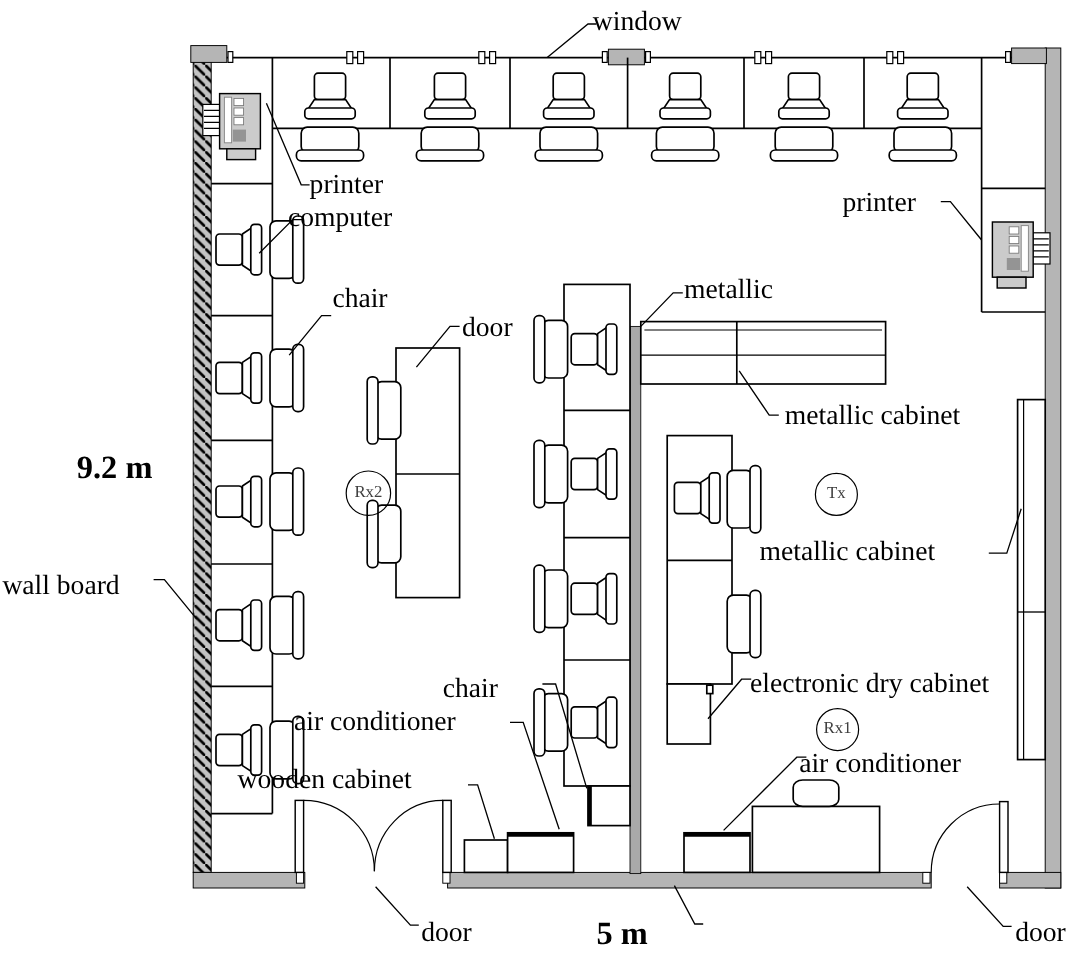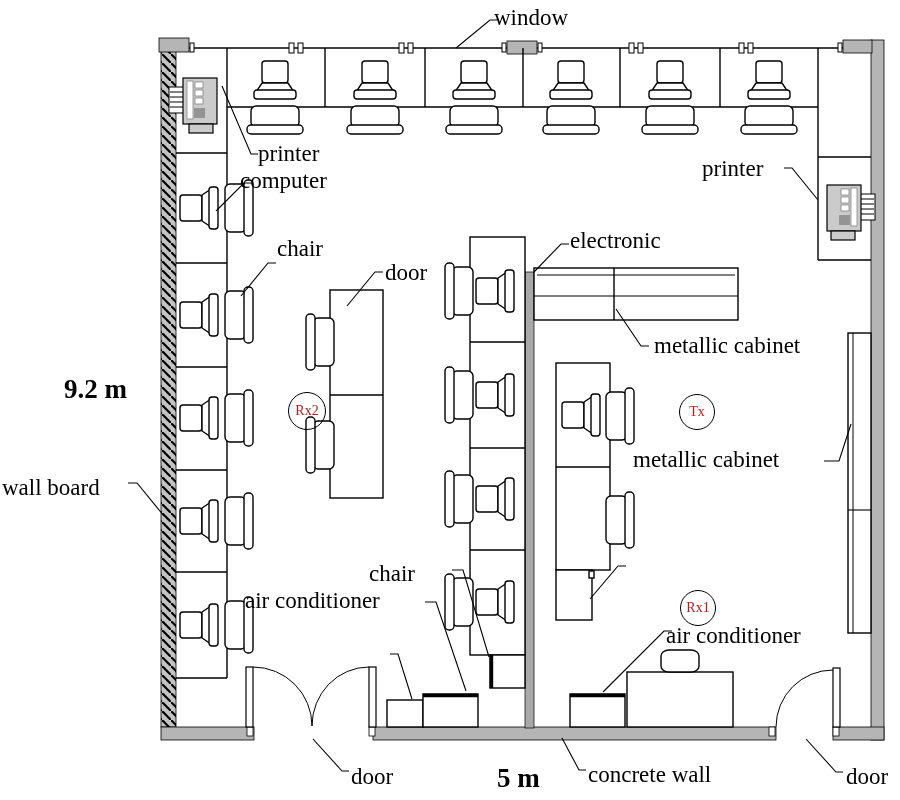--- a/index.html
+++ b/index.html
@@ -3,21 +3,21 @@
 <meta charset="utf-8">
 <style>
   html,body{margin:0;padding:0;background:#fff;}
   .plan{position:relative;width:900px;height:800px;background:var(--bg,#fff);overflow:hidden;
         font-family:"Liberation Serif",serif;}
   .plan svg{position:absolute;left:0;top:0;}
   .lbl{position:absolute;white-space:nowrap;font-size:23px;line-height:1.05;color:#000;}
   .dim{font-weight:bold;font-size:27px;}
   .circle{position:absolute;border:1.4px solid #000;border-radius:50%;
           display:flex;align-items:center;justify-content:center;
-          font-size:14px;color:#b91c1c;background:transparent;}
+          font-size:14px;color:#404040;background:transparent;}
 </style>
 </head>
 <body>
 
 <div class="plan">
 
 <svg width="900" height="800" viewBox="0 0 900 800">
   <defs>
     <pattern id="hatch" width="9" height="9" patternUnits="userSpaceOnUse">
       <rect width="9" height="9" style="fill:var(--hatch,#c3c3c3)"></rect>
@@ -236,30 +236,31 @@
     <polyline points="806,739 836,772 843,772"></polyline>
   </g>
 </svg>
 
 <div class="lbl" style="left:494px;top:6px">window</div>
 <div class="lbl" style="left:258px;top:142px">printer</div>
 <div class="lbl" style="left:240px;top:169px">computer</div>
 <div class="lbl" style="left:277px;top:237px">chair</div>
 <div class="lbl" style="left:385px;top:261px">door</div>
 <div class="lbl" style="left:702px;top:157px">printer</div>
-<div class="lbl" style="left:570px;top:229px">electronic</div>
+<div class="lbl" style="left:570px;top:229px">metallic</div>
 <div class="lbl" style="left:654px;top:334px">metallic cabinet</div>
 <div class="lbl" style="left:633px;top:448px">metallic cabinet</div>
+<div class="lbl" style="left:625px;top:558px">electronic dry cabinet</div>
 <div class="lbl" style="left:666px;top:624px">air conditioner</div>
 <div class="lbl" style="left:369px;top:562px">chair</div>
 <div class="lbl" style="left:245px;top:589px">air conditioner</div>
+<div class="lbl" style="left:198px;top:638px">wooden cabinet</div>
 <div class="lbl dim" style="left:64px;top:375px">9.2 m</div>
 <div class="lbl" style="left:2px;top:476px">wall board</div>
 <div class="lbl" style="left:351px;top:765px">door</div>
 <div class="lbl dim" style="left:497px;top:764px">5 m</div>
-<div class="lbl" style="left:588px;top:763px">concrete wall</div>
 <div class="lbl" style="left:846px;top:765px">door</div>
 
 <div class="circle" style="left:288px;top:392px;width:36px;height:36px">Rx2</div>
 <div class="circle" style="left:679px;top:394px;width:34px;height:34px">Tx</div>
 <div class="circle" style="left:680px;top:590px;width:34px;height:34px">Rx1</div>
 
 </div>
 
 </body></html>

